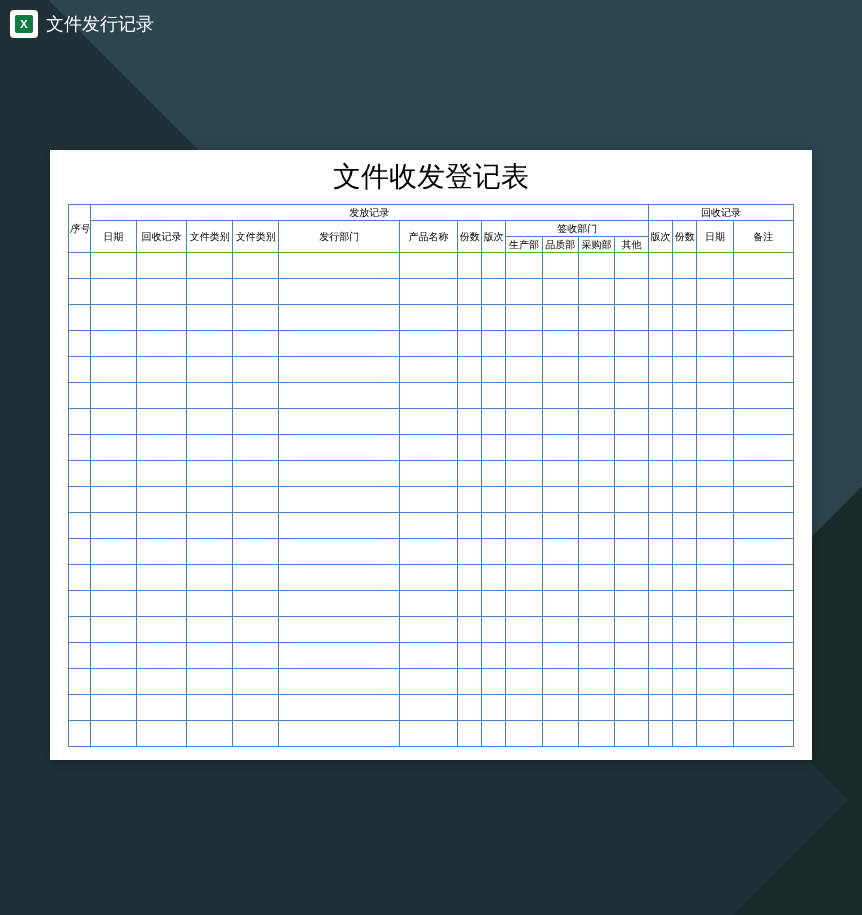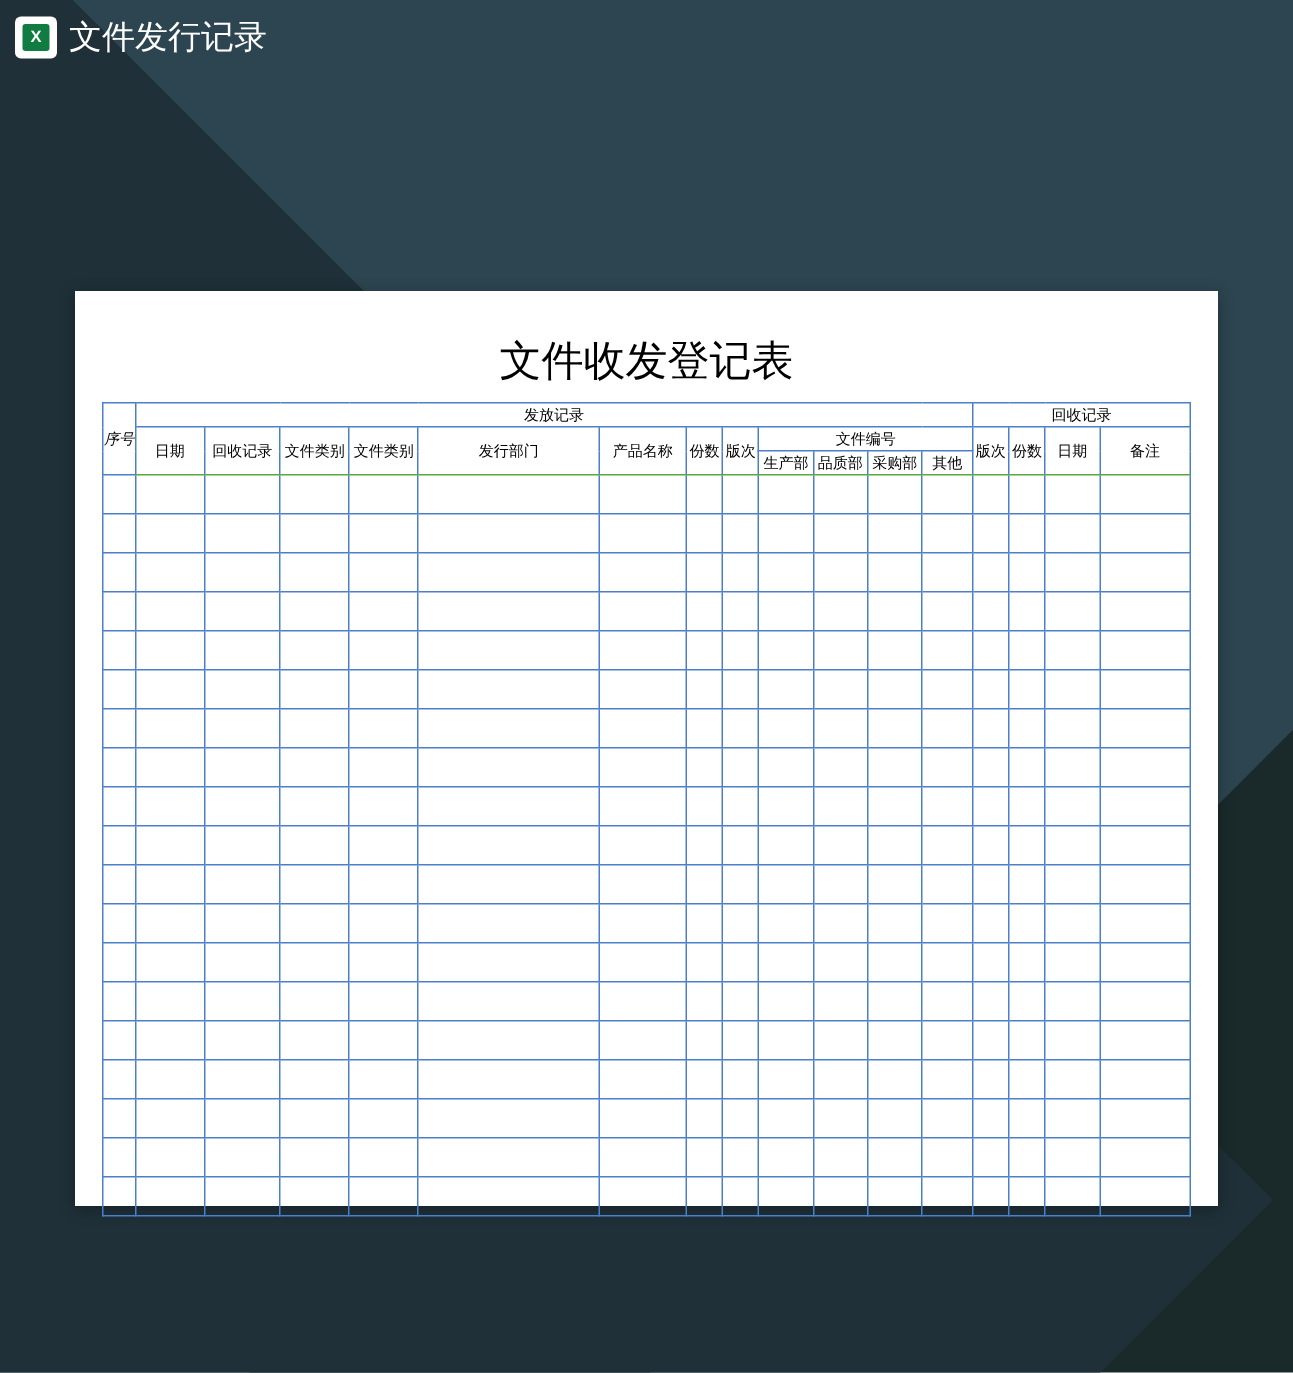--- a/index.html
+++ b/index.html
@@ -57,33 +57,32 @@
       border-radius: 2px;
       color: #fff;
       font-size: 11px;
       font-weight: bold;
       display: flex;
       align-items: center;
       justify-content: center;
     }
     .header-title {
       color: #fff;
-      font-size: 22px;
+      font-size: 18px;
     }
     .document {
       position: absolute;
       top: 150px;
       left: 50px;
       width: 762px;
       height: 610px;
       background: #fff;
       z-index: 5;
       box-shadow: 0 2px 10px rgba(0,0,0,0.3);
-      padding: 28px 18px;
-      margin-top: 44px;
+      padding: 8px 18px;
     }
     .doc-title {
       text-align: center;
       font-size: 28px;
       font-family: "SimSun", serif;
       margin-bottom: 8px;
     }
     .grid-table {
       border-collapse: collapse;
       width: 100%;
@@ -148,21 +147,21 @@
       </tr>
       <tr class="header-row">
         <th rowspan="2" class="col-date green-border">日期</th>
         <th rowspan="2" class="col-docno green-border">回收记录</th>
         <th rowspan="2" class="col-doctype green-border">文件类别</th>
         <th rowspan="2" class="col-issuedept green-border">文件类别</th>
         <th rowspan="2" class="col-docname green-border">发行部门</th>
         <th rowspan="2" class="col-prodname green-border">产品名称</th>
         <th rowspan="2" class="col-copies green-border">份数</th>
         <th rowspan="2" class="col-version green-border">版次</th>
-        <th colspan="4">文件编号</th>
+        <th colspan="4">签收部门</th>
         <th rowspan="2" class="col-rver green-border">版次</th>
         <th rowspan="2" class="col-rcopies green-border">份数</th>
         <th rowspan="2" class="col-rdate green-border">日期</th>
         <th rowspan="2" class="col-remark green-border">备注</th>
       </tr>
       <tr class="header-row">
         <th class="col-dept green-border">生产部</th>
         <th class="col-dept green-border">品质部</th>
         <th class="col-dept green-border">采购部</th>
         <th class="col-other green-border">其他</th>

